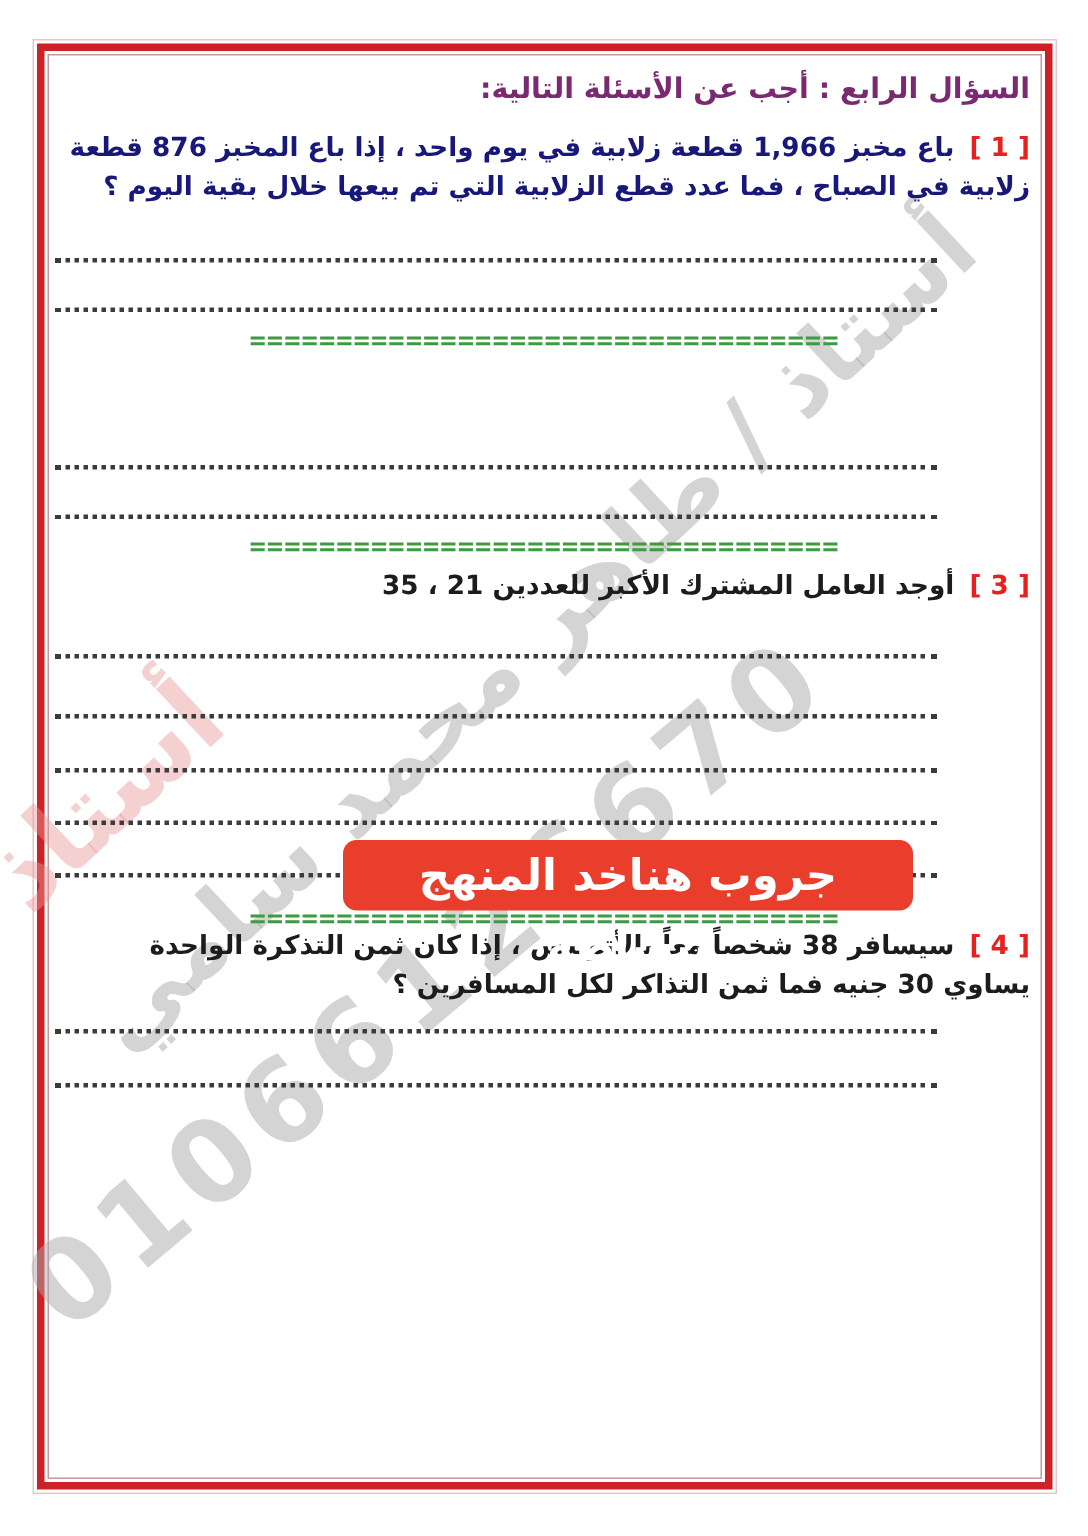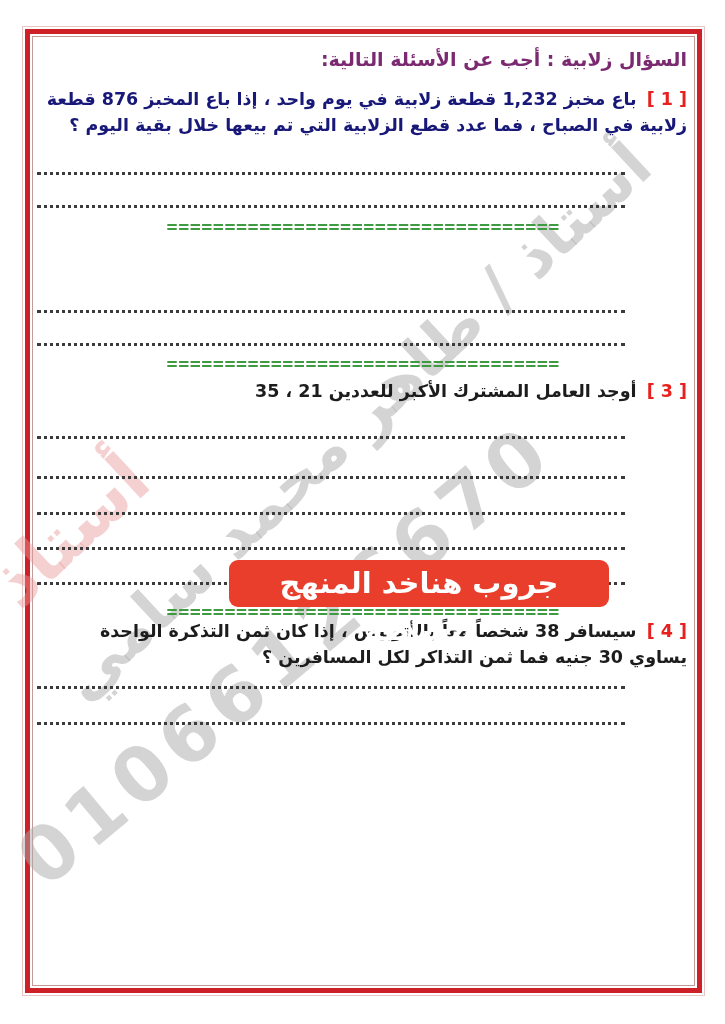--- a/index.html
+++ b/index.html
@@ -137,25 +137,25 @@
   <div class="frame">
     <div class="frame-inner"></div>
   </div>
 
   <div class="wm wm-name">أستاذ / طاهر محمد سامي</div>
   <div class="wm wm-phone">01066126670</div>
   <div class="wm wm-pink">أستاذ / طاهر محمد سامي</div>
 
   <div class="content">
 
-    <div class="header-line">السؤال زلابية : أجب عن الأسئلة التالية:</div>
+    <div class="header-line">السؤال الرابع : أجب عن الأسئلة التالية:</div>
 
     <div class="question q-navy" id="q1">
       <span class="bracket">[ 1 ]</span>
-      <span class="qtext">باع مخبز 1,232 قطعة زلابية في يوم واحد ، إذا باع المخبز 876 قطعة زلابية في الصباح ، فما عدد قطع الزلابية التي تم بيعها خلال بقية اليوم ؟</span>
+      <span class="qtext">باع مخبز 1,966 قطعة زلابية في يوم واحد ، إذا باع المخبز 876 قطعة زلابية في الصباح ، فما عدد قطع الزلابية التي تم بيعها خلال بقية اليوم ؟</span>
     </div>
 
     <div class="dotted" id="d1"></div>
     <div class="dotted" id="d2"></div>
 
     <div class="sep" id="sep1">==================================</div>
 
 
     <div class="dotted" id="d3"></div>
     <div class="dotted" id="d4"></div>

